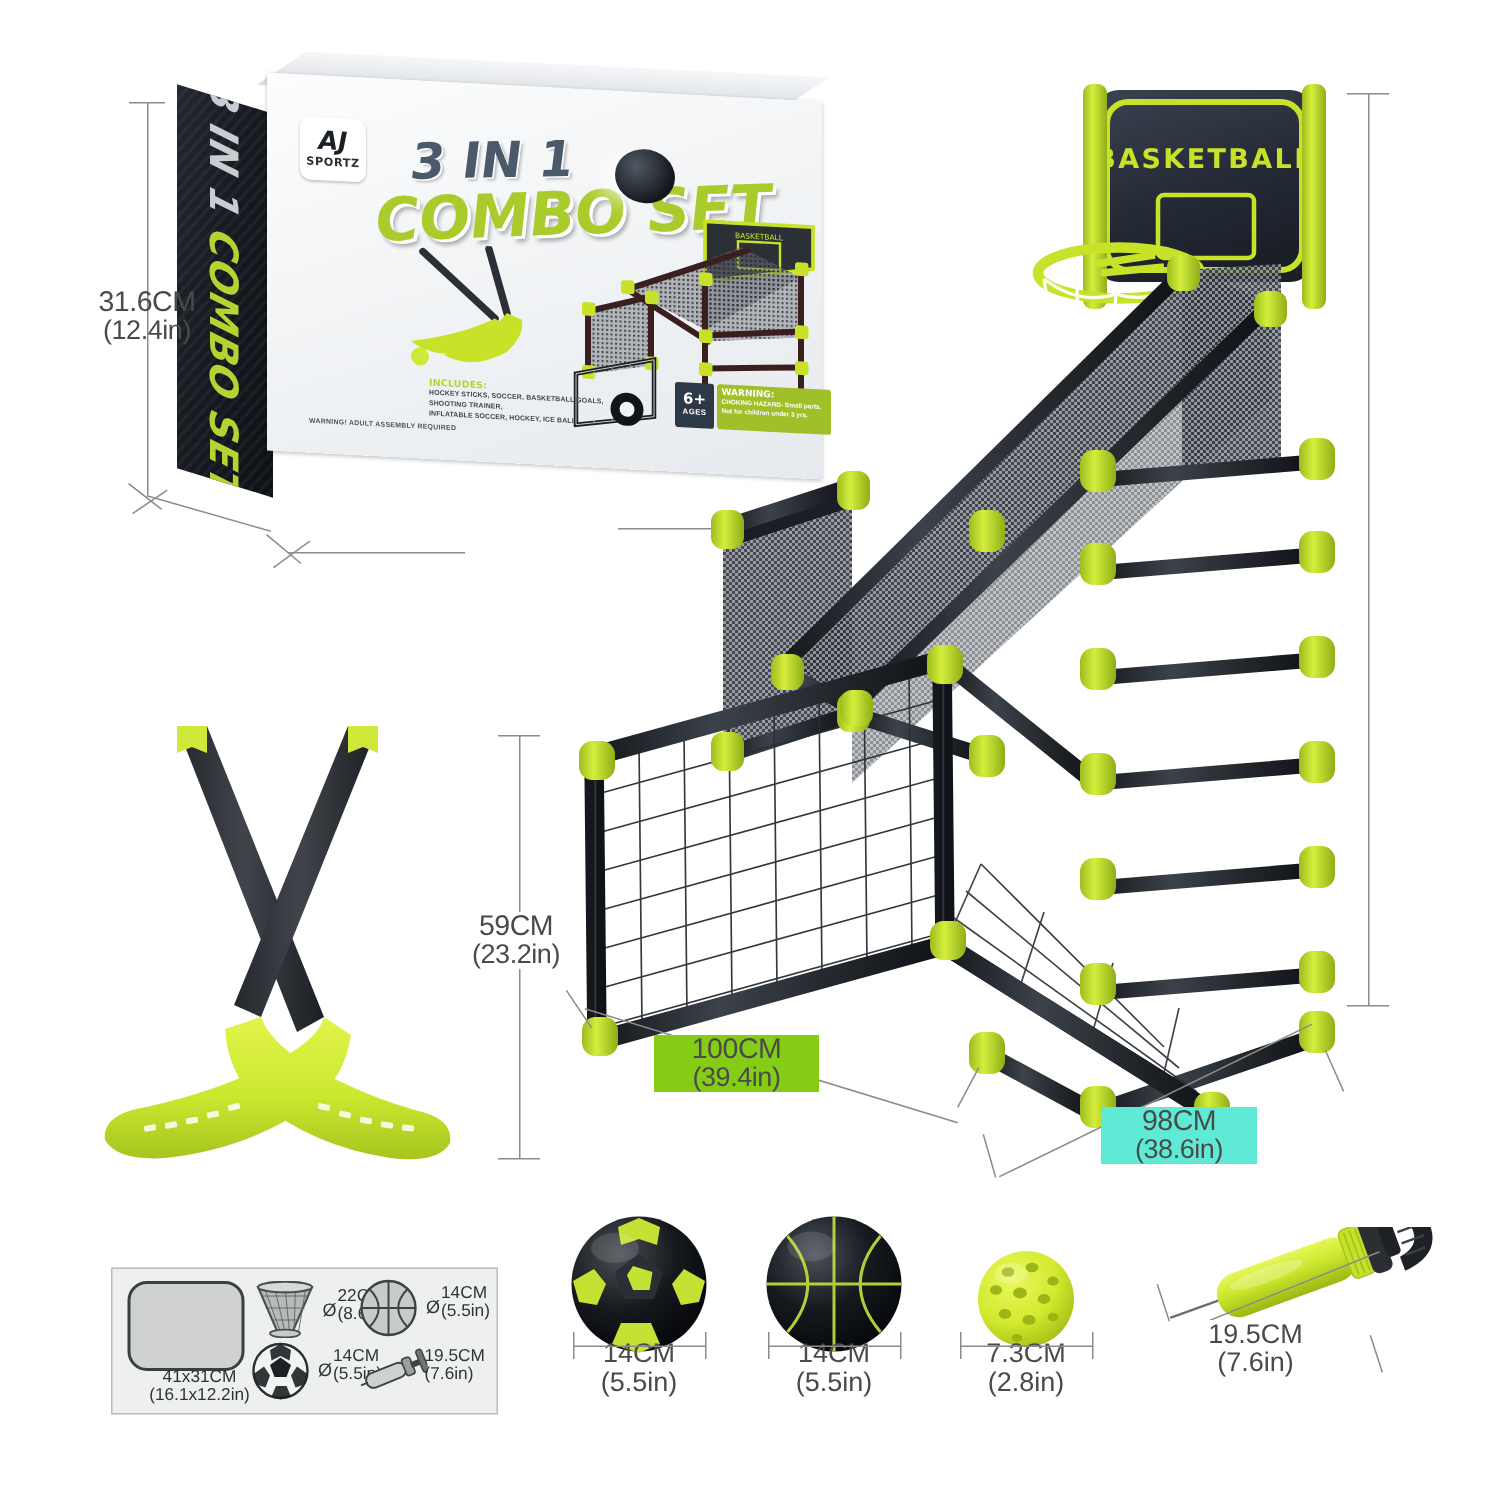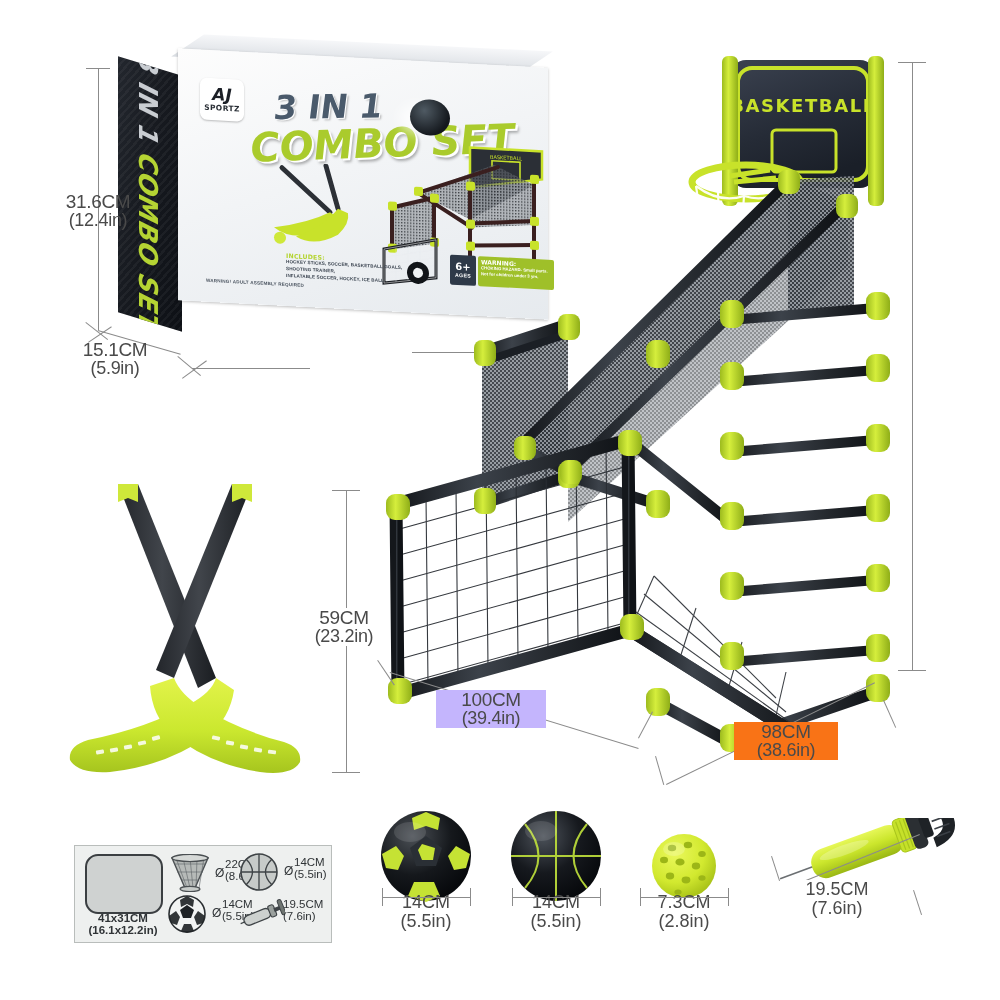--- a/index.html
+++ b/index.html
@@ -215,24 +215,20 @@
   <div class="vline" style="left:98px;  top:68px;  height:262px;"></div>
   <div class="cap-h" style="left:86px;  top:68px;  width:24px;"></div>
   <div class="dim" style="left:48px; top:192px; width:100px;">
     <div class="d1">31.6CM</div>
     <div class="d2">(12.4in)</div>
   </div>
 
   <div class="diag" style="left:98px; top:330px; width:86px; transform:rotate(16deg);"></div>
   <div class="diag" style="left:86px; top:322px; width:28px; transform:rotate(38deg);"></div>
   <div class="diag" style="left:88px; top:342px; width:28px; transform:rotate(-34deg);"></div>
-  <div class="dim" style="left:60px; top:340px; width:110px;">
-    <div class="d1">15.1CM</div>
-    <div class="d2">(5.9in)</div>
-  </div>
 
   <div class="hline" style="left:192px; top:368px; width:118px;"></div>
   <div class="hline" style="left:412px; top:352px; width:132px;"></div>
   <div class="diag" style="left:178px; top:356px; width:30px; transform:rotate(40deg);"></div>
   <div class="diag" style="left:182px; top:378px; width:30px; transform:rotate(-36deg);"></div>
 
   <svg class="sticks" viewBox="0 0 246 310">
     <defs>
       <linearGradient id="shaftG" x1="0" y1="0" x2="1" y2="0">
         <stop offset="0%" stop-color="#23262b"></stop>
@@ -427,36 +423,36 @@
     </g>
   </svg>
 
   <div class="vline" style="left:912px; top:62px; height:608px;"></div>
   <div class="cap-h" style="left:898px; top:62px; width:28px;"></div>
   <div class="cap-h" style="left:898px; top:670px; width:28px;"></div>
 
   <div class="diag" style="left:390px; top:672px; width:260px; transform:rotate(17deg);"></div>
   <div class="diag" style="left:378px; top:660px; width:30px; transform:rotate(56deg);"></div>
   <div class="diag" style="left:638px; top:738px; width:30px; transform:rotate(-62deg);"></div>
-  <div class="dim" style="left:436px; top:690px; width:110px; background:#c4b5fd;">
+  <div class="dim" style="left:436px; top:690px; width:110px; background:#84cc16;">
     <div class="d1">100CM</div>
     <div class="d2">(39.4in)</div>
   </div>
 
   <div class="diag" style="left:666px; top:784px; width:232px; transform:rotate(-26deg);"></div>
   <div class="diag" style="left:656px; top:756px; width:30px; transform:rotate(74deg);"></div>
   <div class="diag" style="left:884px; top:700px; width:30px; transform:rotate(66deg);"></div>
-  <div class="dim" style="left:734px; top:722px; width:104px; background:#f97316;">
+  <div class="dim" style="left:734px; top:738px; width:104px; background:#5eead4;">
     <div class="d1">98CM</div>
     <div class="d2">(38.6in)</div>
   </div>
 
   <div class="spec">
     <div class="spec-mat"></div>
-    <div class="spec-lbl" style="left:2px; top:66px; width:92px;font-weight:bold;">
+    <div class="spec-lbl" style="left:12px; top:66px; width:92px;">
       <div class="l1">41x31CM</div>
       <div class="l2">(16.1x12.2in)</div>
     </div>
 
     <svg class="abs" style="left:94px;top:8px;width:42px;height:38px;" viewBox="0 0 42 38">
       <path d="M3 4 L39 4 L26 34 L16 34 Z" fill="#b6bab8" stroke="#4a4f52" stroke-width="1.4"></path>
       <g stroke="#5d6265" stroke-width=".6">
         <path d="M7 4 L18 34 M14 4 L21 34 M21 4 L24 34 M28 4 L27 34 M35 4 L30 34"></path>
         <path d="M5 10 L37 10 M8 18 L34 18 M12 26 L30 26"></path>
       </g>

